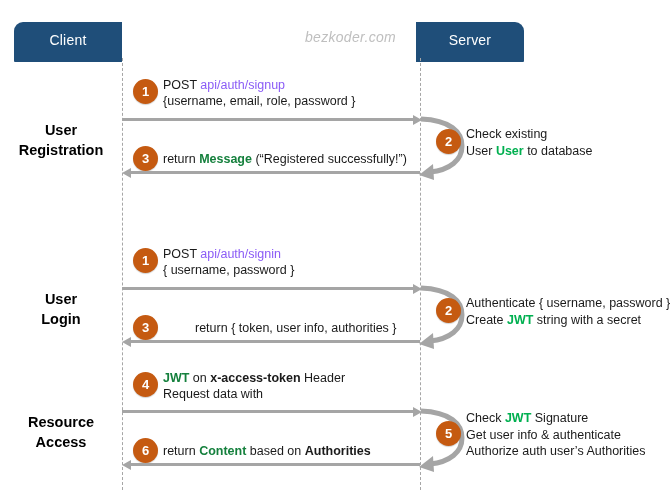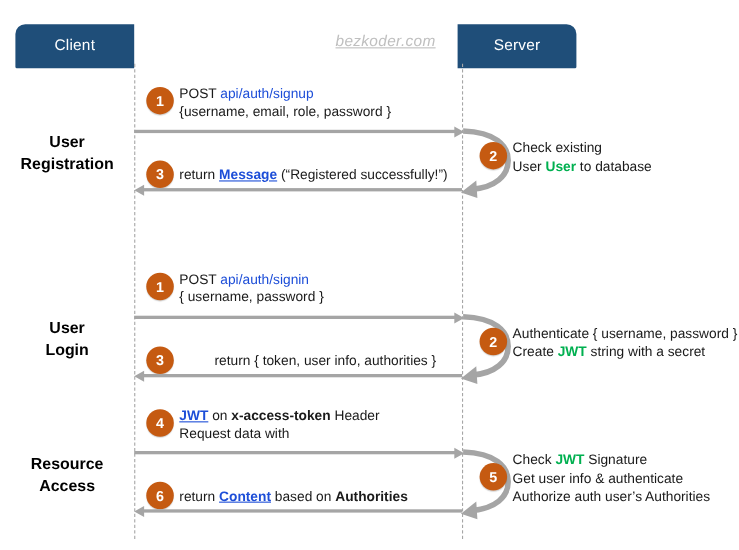--- a/index.html
+++ b/index.html
@@ -47,21 +47,20 @@
   
   .watermark {
     position: absolute;
     left: 305px;
     top: 29px;
     font-size: 14px;
     font-style: italic;
     color: #BFBFBF;
     letter-spacing: .3px;
     user-select: none;
-    text-decoration: underline;
   }
 
   
   .lifeline {
     position: absolute;
     top: 58px;
     height: 432px;
     width: 0;
     border-left: 1px dashed #A6A6A6;
   }
@@ -81,22 +80,22 @@
   }
 
   
   .msg-text {
     position: absolute;
     font-size: 12.5px;
     color: #1a1a1a;
     line-height: 16px;
     white-space: nowrap;
   }
-  .msg-text .blue   { color: #1d4ed8; text-align: center; }
-  .msg-text .green  { color: #1d4ed8; font-weight: bold; text-decoration: underline; }
+  .msg-text .blue   { color: #8b5cf6; text-align: center; }
+  .msg-text .green  { color: #15803d; font-weight: bold; }
   .msg-text .bold   { font-weight: bold; }
 
   
   .arrow {
     position: absolute;
     height: 3px;
     background: #A5A5A5;
   }
   .arrow .head {
     position: absolute;

